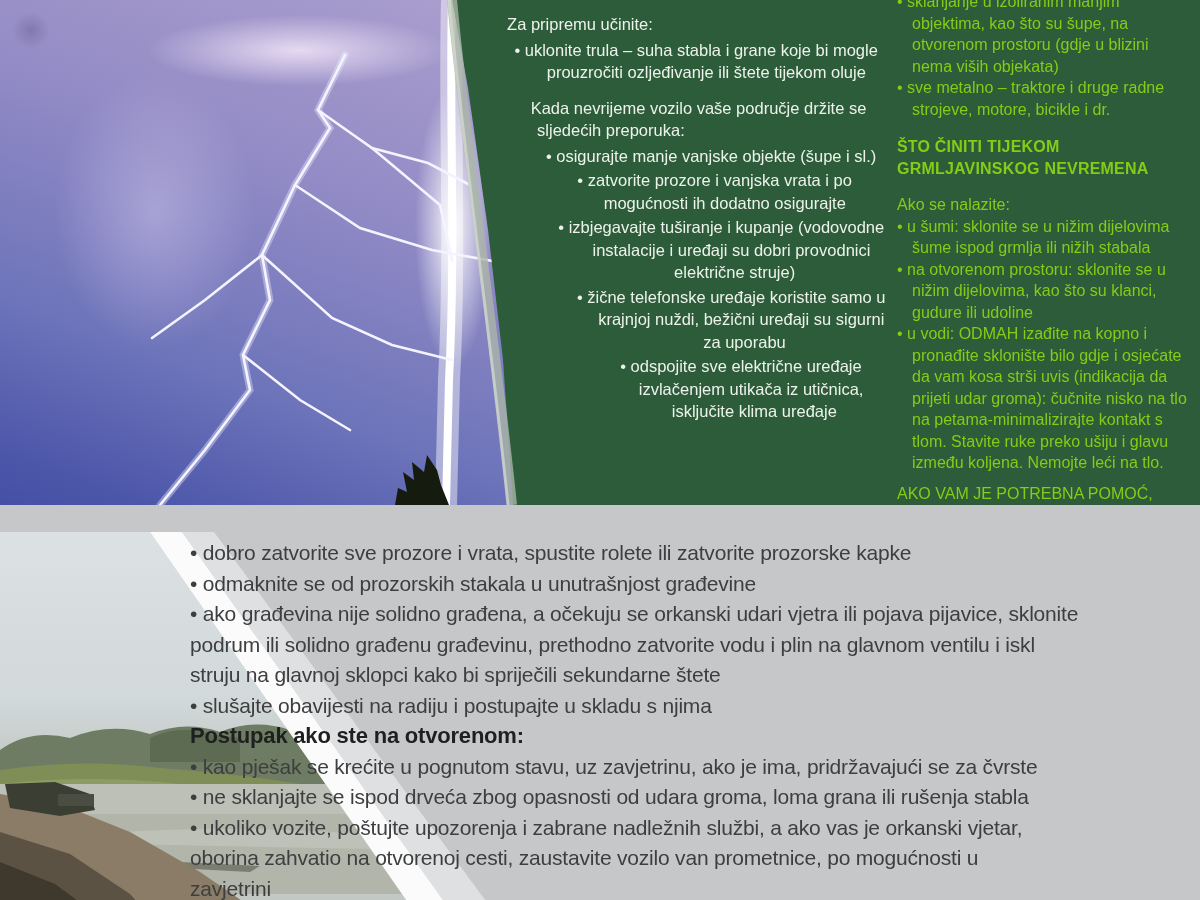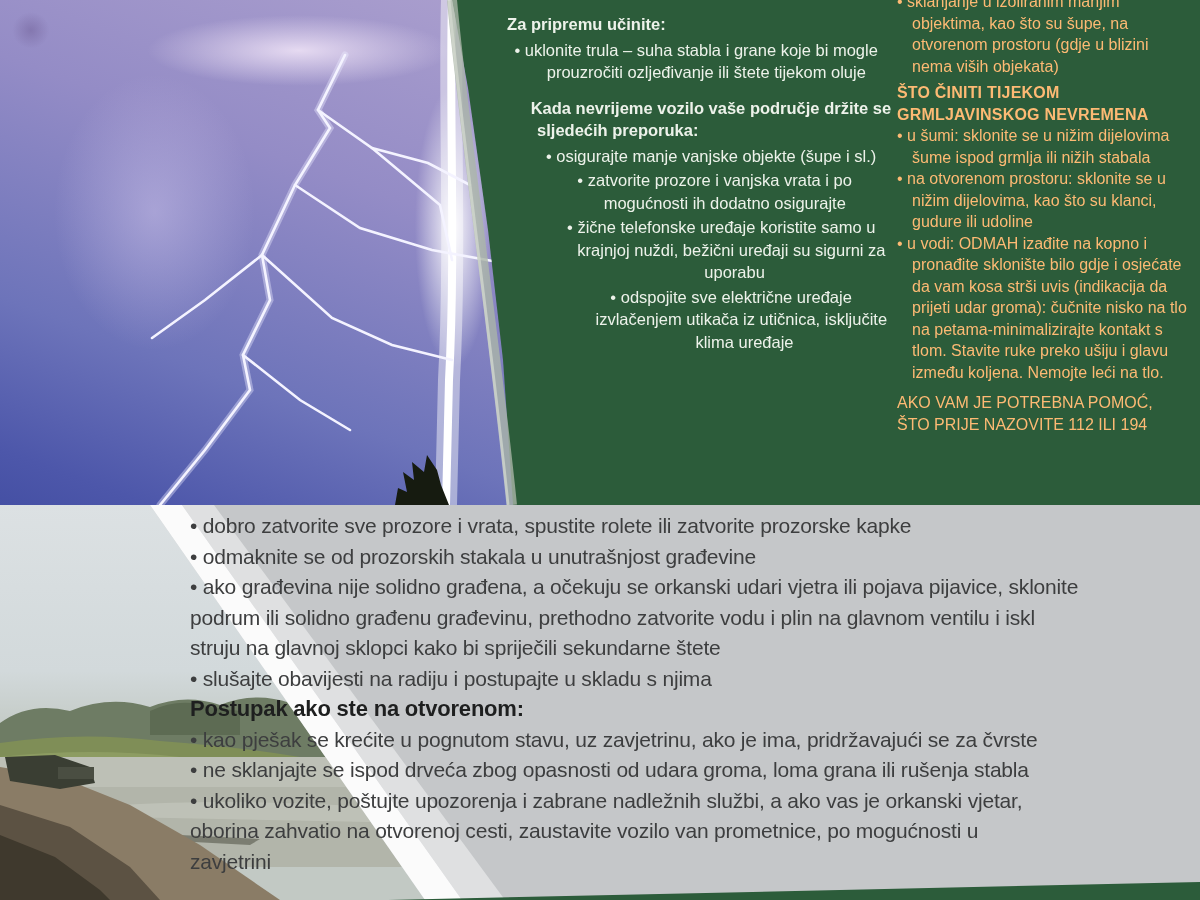--- a/index.html
+++ b/index.html
@@ -21,35 +21,35 @@
   }
   .photo-lightning svg{position:absolute;left:0;top:0;}
   .edge-stripe{position:absolute;left:0;top:0;pointer-events:none;}
   
   .col-mid{
     position:absolute;left:460px;top:0;width:432px;height:505px;overflow:hidden;
     color:#edf2ea;font-size:16.5px;line-height:22.5px;
   }
   .diag-spacer{float:left;width:185px;height:505px;
     shape-outside:polygon(0 0,37px 0,180px 505px,0 505px);}
-  .col-mid .tx-h{font-weight:700;margin:13px 0 3px;}
+  .col-mid .tx-h{font-weight:400;margin:13px 0 3px;}
   .col-mid .tx-li{padding-left:14px;text-indent:-14px;margin:0 0 2px;text-align:center;}
   .col-mid .tx-li::before{content:"• ";}
   .col-right{
     position:absolute;left:897px;top:0;width:292px;height:505px;overflow:hidden;
-    color:#fdba74;font-size:16px;line-height:21.5px;
+    color:#84cc16;font-size:16px;line-height:21.5px;
   }
   .col-right > :first-child{margin-top:-9px;}
-  .col-right .tx-h{font-weight:700;margin:5px 0 0;letter-spacing:.2px;}
+  .col-right .tx-h{font-weight:700;margin:16px 0 0;letter-spacing:.2px;}
   .col-right .tx-p{margin:15px 0 0;}
   .col-right .tx-p:last-child{margin-top:9px;}
   .col-right .tx-li{padding-left:15px;text-indent:-15px;}
   .col-right .tx-li::before{content:"• ";}
   
-  .bottom-section{position:absolute;left:0;top:505px;width:1200px;height:327px;background:#c5c7c9;}
+  .bottom-section{position:absolute;left:0;top:532px;width:1200px;height:327px;background:#c5c7c9;}
   .photo-flood{
     position:absolute;left:0;top:0;width:530px;height:395px;
     clip-path:polygon(0 0,150px 0,425px 395px,0 395px);
     background:linear-gradient(#dce1e3 0%,#d2d9db 42%,#c8cfcc 52%,#c2c9c4 58%);
   }
   .photo-flood svg{position:absolute;left:0;top:0;}
   .band-svg{position:absolute;left:0;top:0;pointer-events:none;}
   .green-wedge{
     position:absolute;left:0;top:0;width:1200px;height:395px;pointer-events:none;
     clip-path:polygon(388px 395px,1200px 377px,1200px 395px);
@@ -110,29 +110,32 @@
     </svg>
 
     <div class="col-mid">
       <div class="diag-spacer"></div>
       <div>
           <div class="tx-h">Za pripremu učinite:</div>
           <div class="tx-li">uklonite trula – suha stabla i grane koje bi mogle prouzročiti ozljeđivanje ili štete tijekom oluje</div>
           <div class="tx-h">Kada nevrijeme vozilo vaše područje držite se sljedećih preporuka:</div>
           <div class="tx-li">osigurajte manje vanjske objekte (šupe i sl.)</div>
           <div class="tx-li">zatvorite prozore i vanjska vrata i po mogućnosti ih dodatno osigurajte</div>
+          <div class="tx-li">izbjegavajte tuširanje i kupanje (vodovodne instalacije i uređaji su dobri provodnici električne struje)</div>
           <div class="tx-li">žične telefonske uređaje koristite samo u krajnjoj nuždi, bežični uređaji su sigurni za uporabu</div>
           <div class="tx-li">odspojite sve električne uređaje izvlačenjem utikača iz utičnica, isključite klima uređaje</div>
         </div>
     </div>
 
     <div class="col-right">
       <div>
           <div class="tx-li">sklanjanje u izoliranim manjim objektima, kao što su šupe, na otvorenom prostoru (gdje u blizini nema viših objekata)</div>
+          <div class="tx-li">sve metalno – traktore i druge radne strojeve, motore, bicikle i dr.</div>
           <div class="tx-h">ŠTO ČINITI TIJEKOM GRMLJAVINSKOG NEVREMENA</div>
+          <div class="tx-p">Ako se nalazite:</div>
           <div class="tx-li">u šumi: sklonite se u nižim dijelovima šume ispod grmlja ili nižih stabala</div>
           <div class="tx-li">na otvorenom prostoru: sklonite se u nižim dijelovima, kao što su klanci, gudure ili udoline</div>
           <div class="tx-li">u vodi: ODMAH izađite na kopno i pronađite sklonište bilo gdje i osjećate da vam kosa strši uvis (indikacija da prijeti udar groma): čučnite nisko na tlo na petama-minimalizirajte kontakt s tlom. Stavite ruke preko ušiju i glavu između koljena. Nemojte leći na tlo.</div>
           <div class="tx-p">AKO VAM JE POTREBNA POMOĆ, ŠTO PRIJE NAZOVITE 112 ILI 194</div>
         </div>
     </div>
   </div>
 
   <div class="bottom-section">
 

